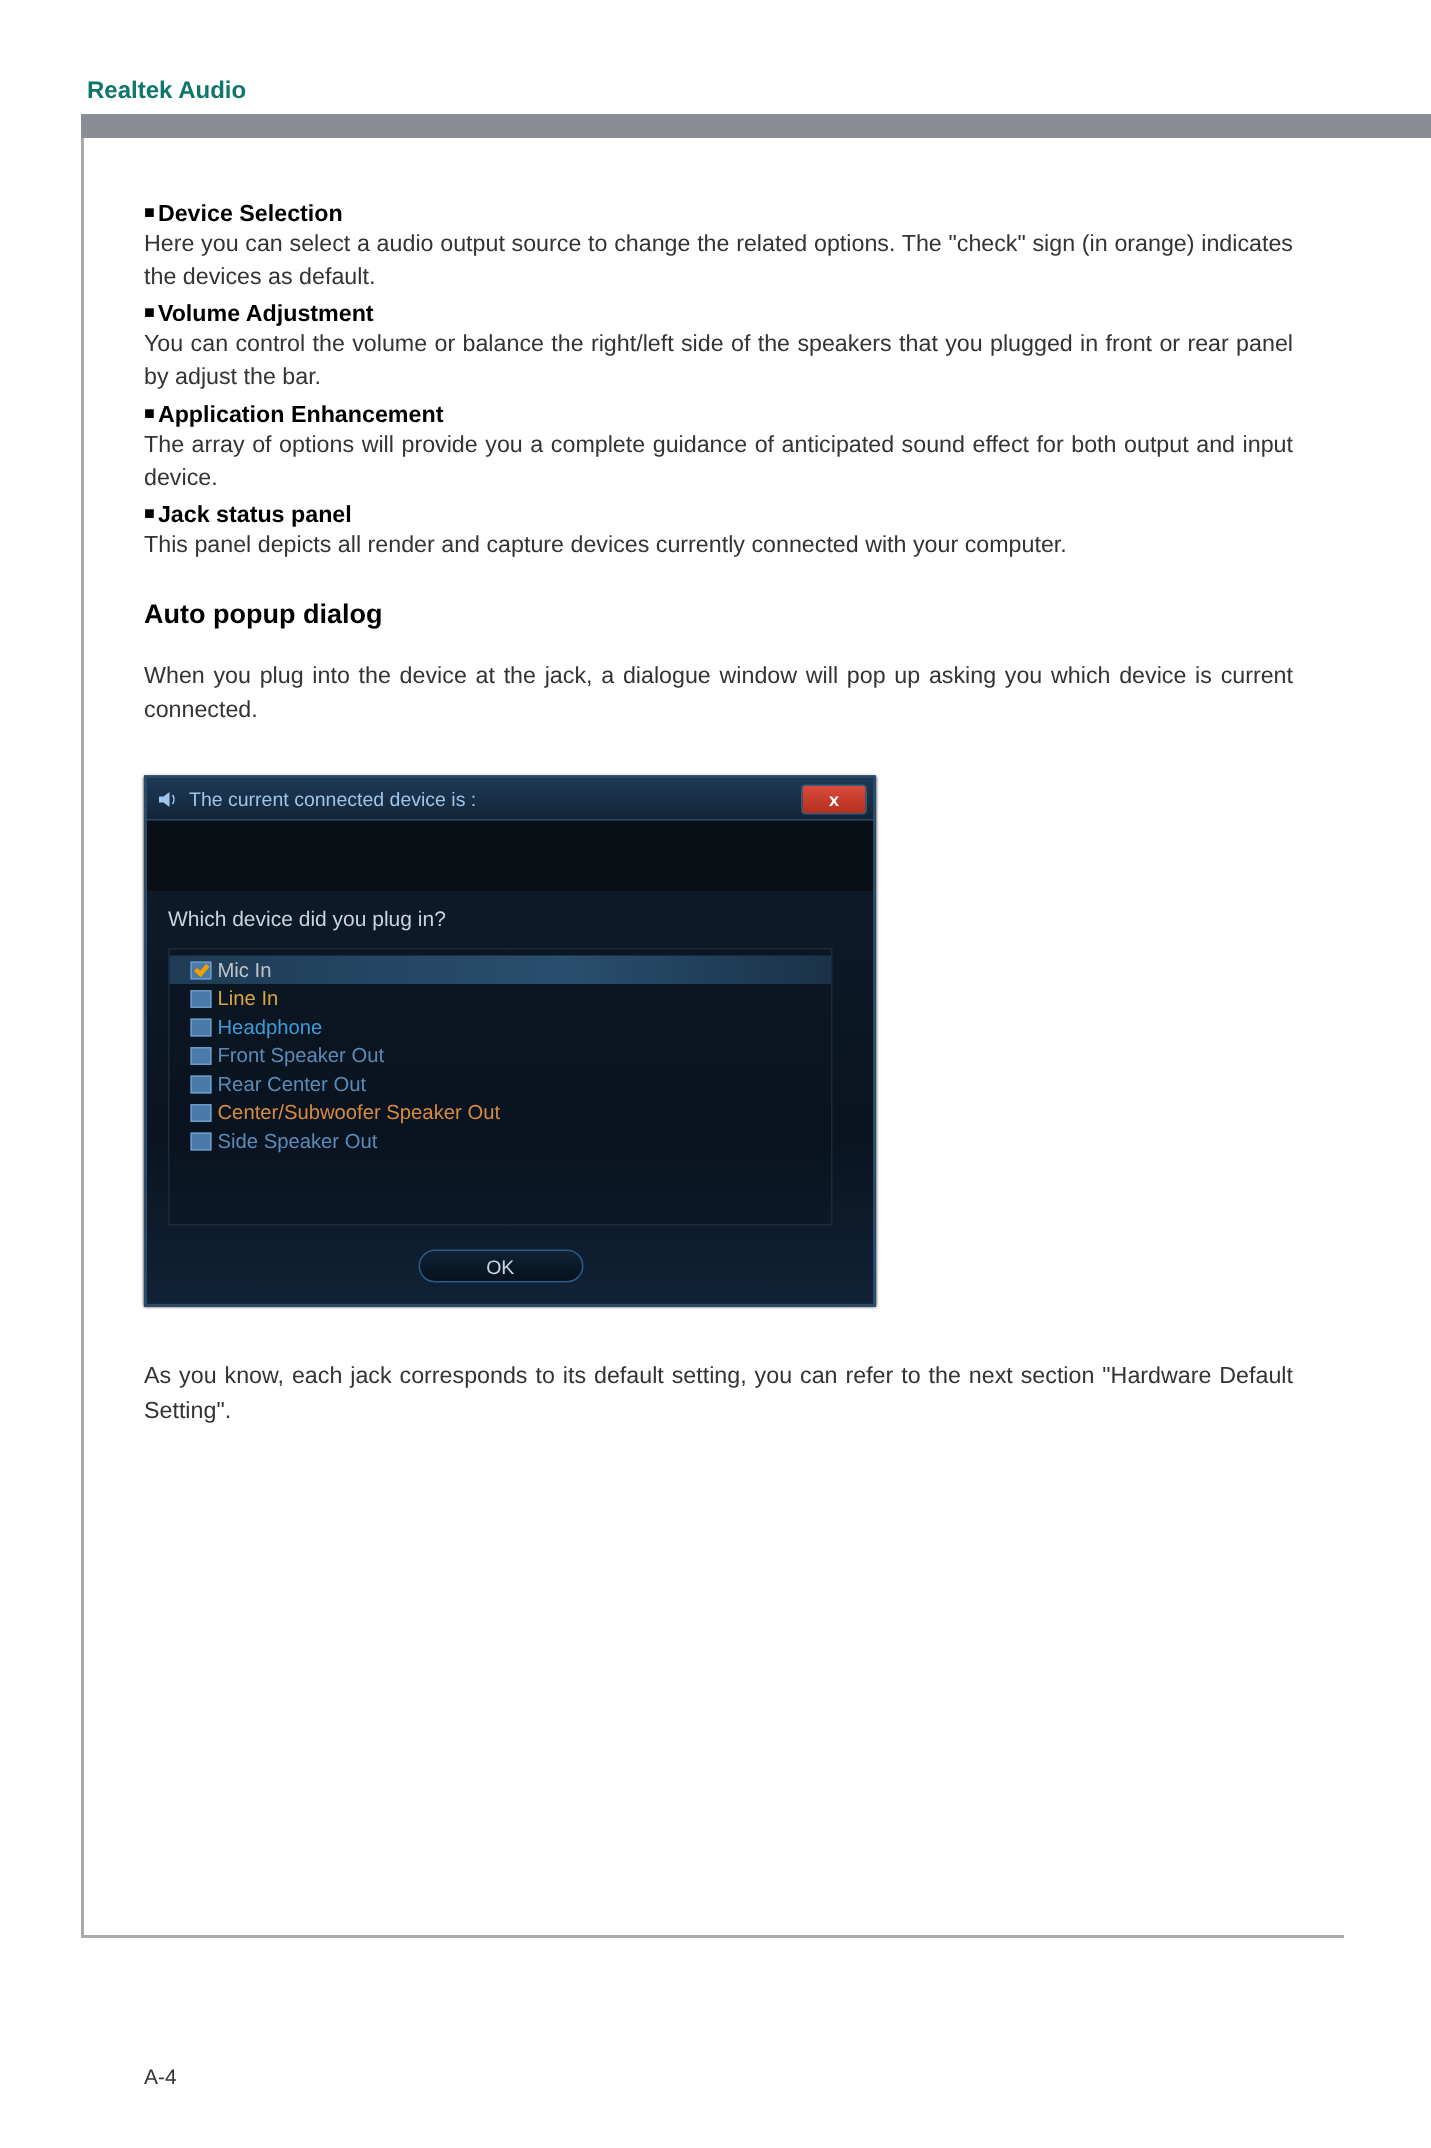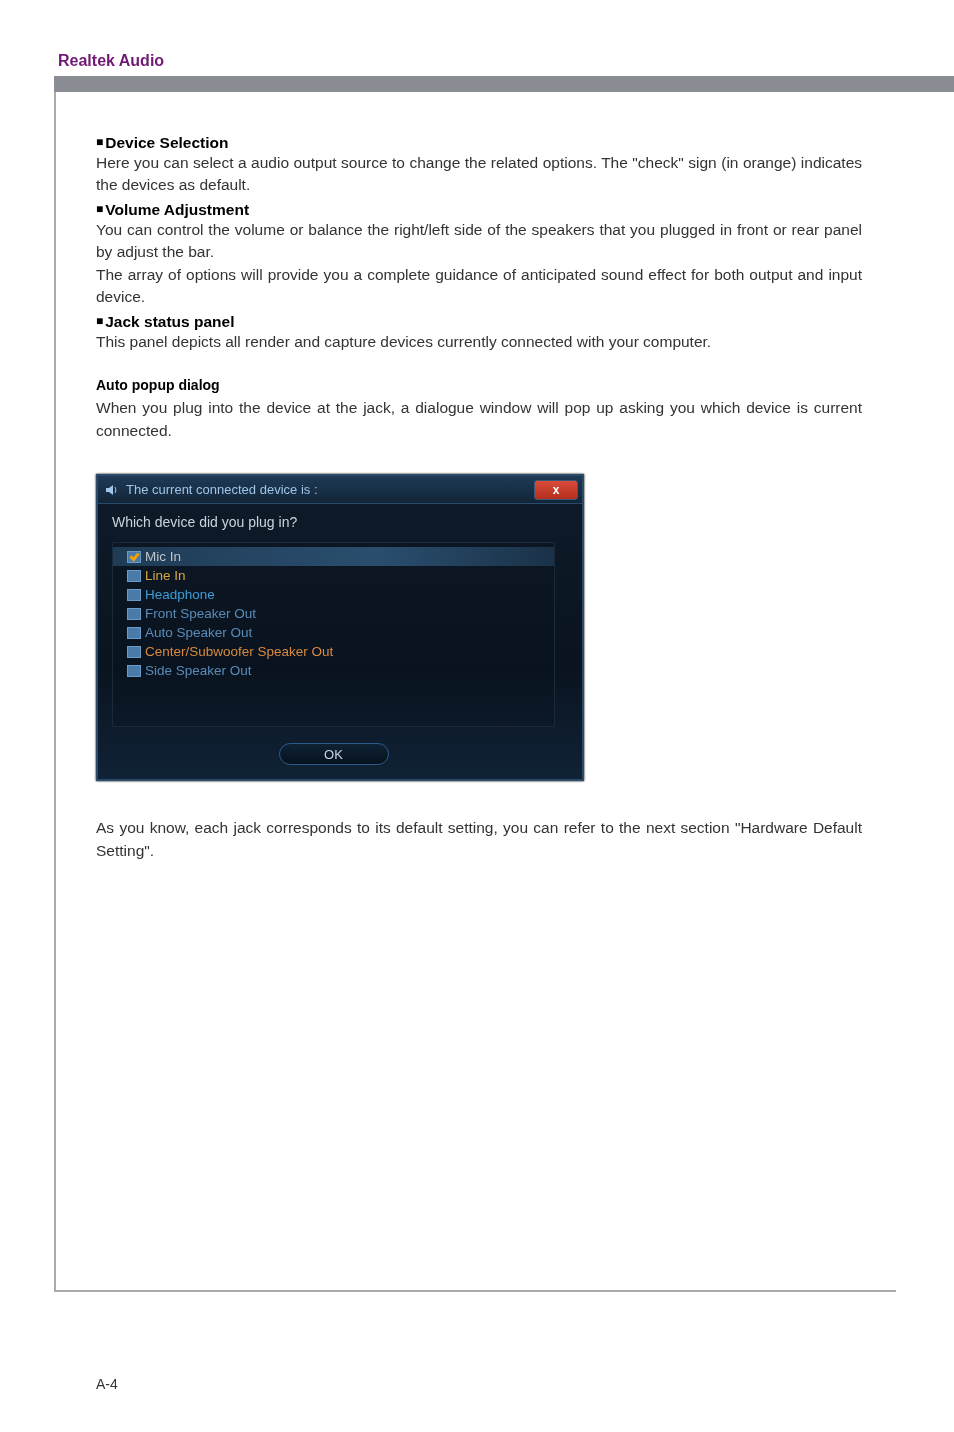--- a/index.html
+++ b/index.html
@@ -9,21 +9,21 @@
     width: 954px;
     height: 1432px;
     position: relative;
   }
   .page {
     padding: 52px 58px 0 58px;
   }
   .header-title {
     font-weight: bold;
     font-size: 16px;
-    color: #701a75;
+    color: #0f766e;
     margin-bottom: 6px;
   }
   .header-bar {
     height: 16px;
     background: #8a8e94;
     margin-left: -4px;
     margin-right: -58px;
   }
   .content-area {
     border-left: 2px solid #aaa;
@@ -40,24 +40,24 @@
   }
   .bullet-head .sq { font-size: 12px; vertical-align: 2px; margin-right:2px;}
   .body-text {
     font-size: 15.5px;
     color: #333;
     line-height: 1.45;
     text-align: justify;
   }
   .section-h {
     font-weight: bold;
-    font-size: 14px;
+    font-size: 18px;
     color: #000;
     margin-top: 24px;
-    margin-bottom: 4px;
+    margin-bottom: 20px;
   }
   .dialog-wrap {
     display:flex;
     justify-content:flex-start;
     margin: 32px 0 36px 0;
   }
   .dialog {
     width: 488px;
     border: 2px solid #2a4a6a;
     background: #0a0f16;
@@ -85,20 +85,21 @@
     background: linear-gradient(#d94b3a,#b52f1f);
     border: 1px solid #3a5a7a;
     border-radius: 3px;
     margin-right: 4px;
     display:flex; align-items:center; justify-content:center;
     color:#fff; font-weight:bold; font-size:12px;
   }
   .dialog-body {
     background: linear-gradient(180deg,#0e1a28 0%,#0a1420 60%,#102236 100%);
     padding: 10px 27px 14px 14px;
+    margin-top: 47px;
   }
   .prompt {
     color: #c9d4df;
     font-size: 14px;
     margin-bottom: 12px;
   }
   .device-list {
     border: 1px solid #1a2a3a;
     background: rgba(10,20,30,.3);
     padding: 4px 0 46px 0;
@@ -160,20 +161,21 @@
   <div class="header-bar"></div>
 
   <div class="content-area">
 
     <div class="bullet-head"><span class="sq">■</span><span>Device Selection</span></div>
     <div class="body-text">Here you can select a audio output source to change the related options. The "check" sign (in orange) indicates the devices as default.</div>
 
     <div class="bullet-head"><span class="sq">■</span><span>Volume Adjustment</span></div>
     <div class="body-text">You can control the volume or balance the right/left side of the speakers that you plugged in front or rear panel by adjust the bar.</div>
 
+    <div class="bullet-head"><span class="sq">■</span><span>Application Enhancement</span></div>
     <div class="body-text">The array of options will provide you a complete guidance of anticipated sound effect for both output and input device.</div>
 
     <div class="bullet-head"><span class="sq">■</span><span>Jack status panel</span></div>
     <div class="body-text">This panel depicts all render and capture devices currently connected with your computer.</div>
 
     <div class="section-h">Auto popup dialog</div>
     <div class="body-text">When you plug into the device at the jack, a dialogue window will pop up asking you which device is current connected.</div>
 
     <div class="dialog-wrap">
       <div class="dialog">
@@ -214,21 +216,21 @@
             <div class="device-row">
               <span class="check-col">
                   <span class="sq-icon"></span>
                 </span>
               <span class="dev-label front">Front Speaker Out</span>
             </div>
             <div class="device-row">
               <span class="check-col">
                   <span class="sq-icon"></span>
                 </span>
-              <span class="dev-label rear">Auto Speaker Out</span>
+              <span class="dev-label rear">Rear Center Out</span>
             </div>
             <div class="device-row">
               <span class="check-col">
                   <span class="sq-icon"></span>
                 </span>
               <span class="dev-label center">Center/Subwoofer Speaker Out</span>
             </div>
             <div class="device-row">
               <span class="check-col">
                   <span class="sq-icon"></span>

